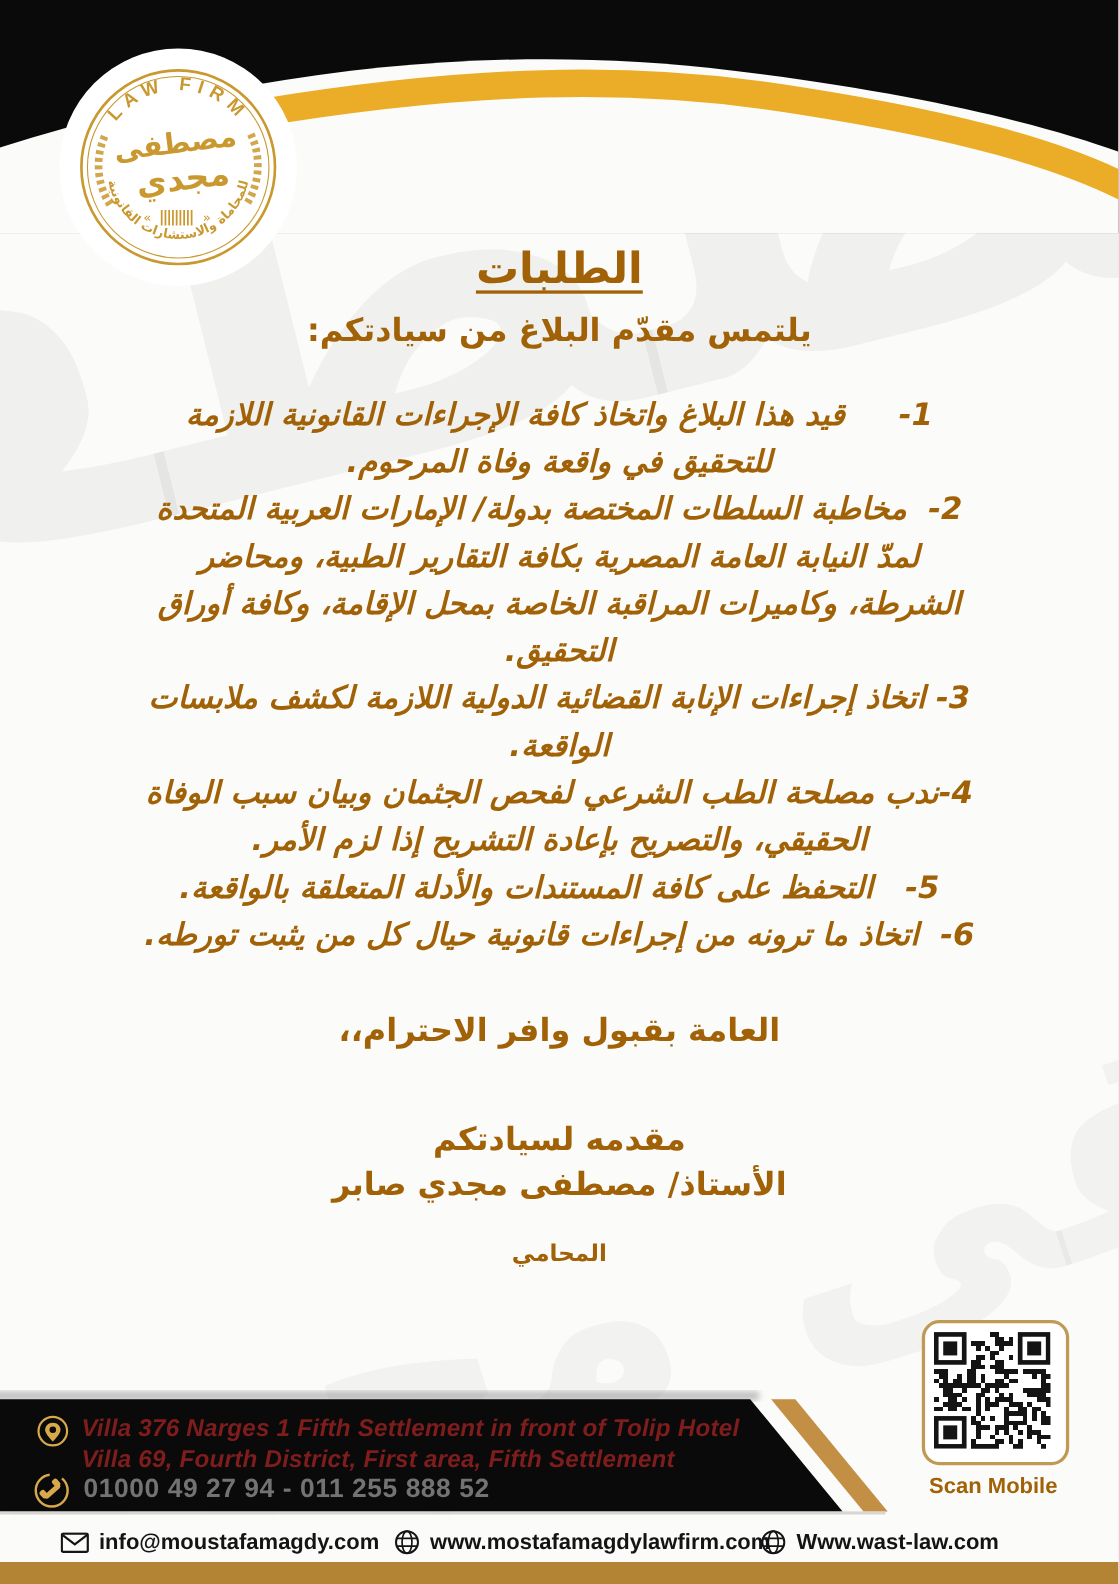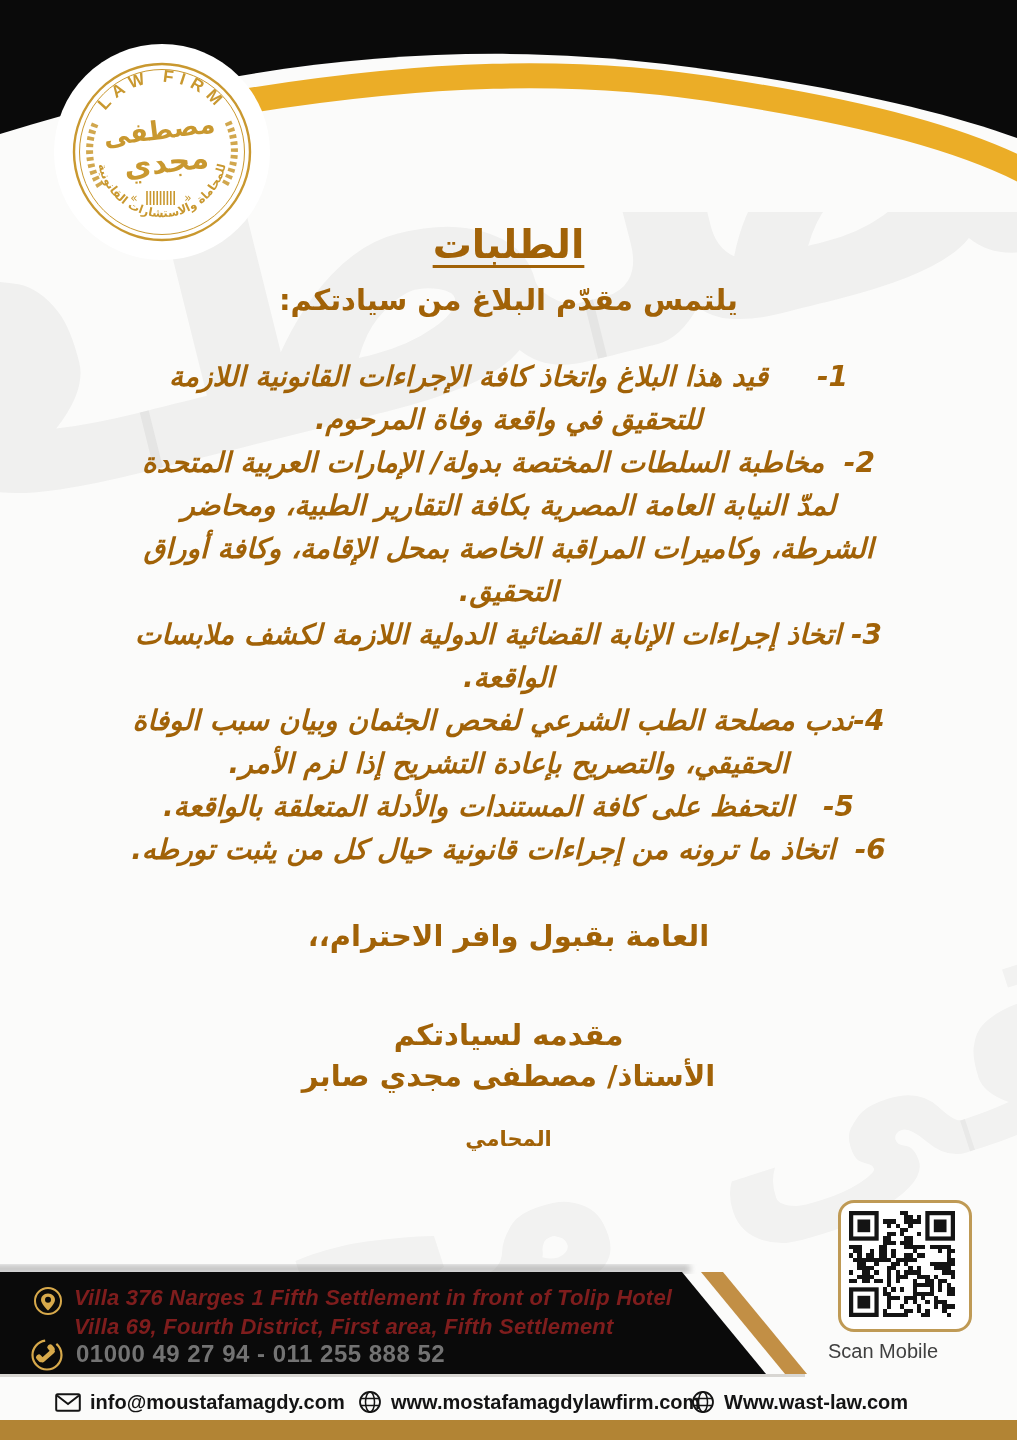--- a/index.html
+++ b/index.html
@@ -51,22 +51,22 @@
   .contact-row{
     top:1385px;height:34px;display:flex;align-items:center;gap:9px;
     color:#141414;font-family:"Liberation Sans",sans-serif;font-size:20px;font-weight:700;
   }
   .g1{left:55px;} .g2{left:358px;} .g3{left:691px;}
   .qr-card{
     left:838px;top:1200px;width:112px;background:#fff;border:3px solid #bf9a55;
     border-radius:16px;padding:8px;z-index:5;
   }
   .qr-label{
-    left:816px;top:1340px;width:134px;text-align:center;color:#404040;
-    font-family:"Liberation Sans",sans-serif;font-size:20px;font-weight:400;z-index:5;
+    left:836px;top:1340px;width:134px;text-align:center;color:#a16207;
+    font-family:"Liberation Sans",sans-serif;font-size:20px;font-weight:700;z-index:5;
   }
 </style>
 </head>
 <body>
 
 <div class="page">
 
   <div class="wm wm1">مصطفى مجدي</div>
   <div class="wm wm2">مصطفى مجدي</div>
 

